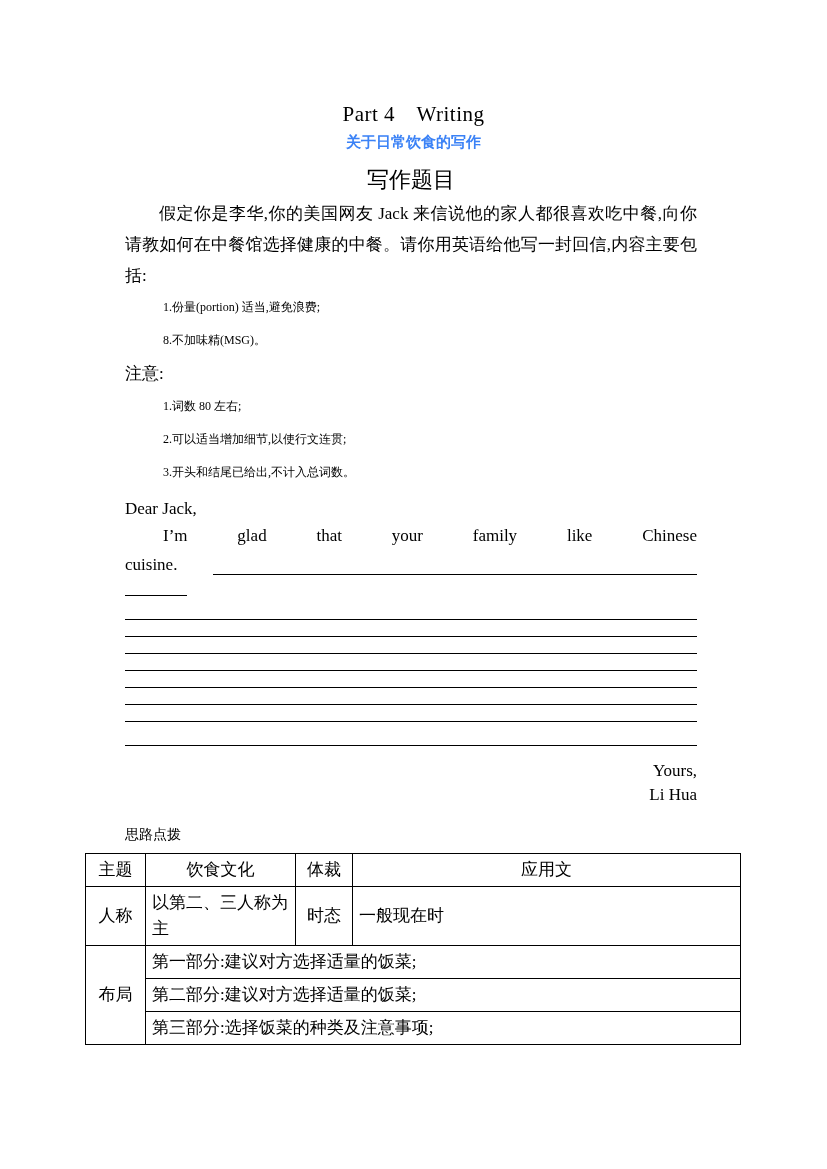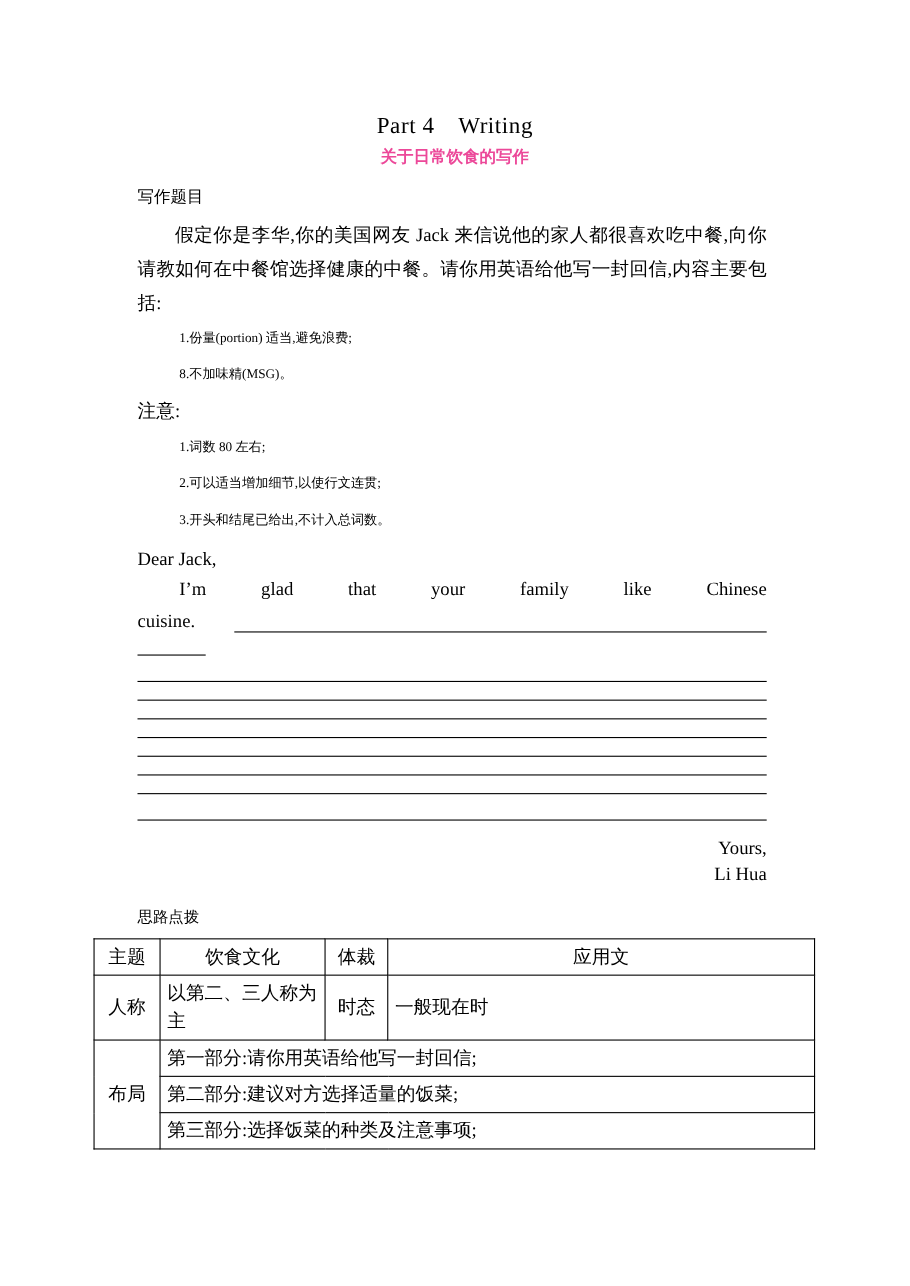--- a/index.html
+++ b/index.html
@@ -16,34 +16,35 @@
 
   .doc-title {
     text-align: center;
     font-size: 21px;
     letter-spacing: 0.5px;
   }
   .doc-subtitle {
     text-align: center;
     font-size: 15px;
     font-weight: bold;
-    color: #ec4899;
+    color: #3b82f6;
     margin-top: 5px;
   }
 
   .content {
     margin-left: 125px;
     margin-right: 130px; 
     font-size: 17px;
   }
 
   .task-heading {
     margin-top: 14px;
-    font-size: 15px;
+    font-size: 22px;
     line-height: 28px;
+    text-align: center;
   }
   .intro {
     margin-top: 4px;
     text-indent: 2em;
     text-align: justify;
     line-height: 31px;
     font-size: 17px;
   }
   .point-item, .note-item {
     padding-left: 38px;
@@ -193,21 +194,21 @@
       <td class="c-center">应用文</td>
     </tr>
     <tr>
       <td class="c-center">人称</td>
       <td class="c-left">以第二、三人称为主</td>
       <td class="c-center">时态</td>
       <td class="c-left cell-genre-val">一般现在时</td>
     </tr>
     <tr>
       <td class="c-center" rowspan="3">布局</td>
-      <td class="c-left row-part" colspan="3">第一部分:请你用英语给他写一封回信;</td>
+      <td class="c-left row-part" colspan="3">第一部分:建议对方选择适量的饭菜;</td>
     </tr>
     <tr>
       <td class="c-left row-part" colspan="3">第二部分:建议对方选择适量的饭菜;</td>
     </tr>
     <tr>
       <td class="c-left row-part" colspan="3">第三部分:选择饭菜的种类及注意事项;</td>
     </tr>
   </tbody>
     </table>
 

